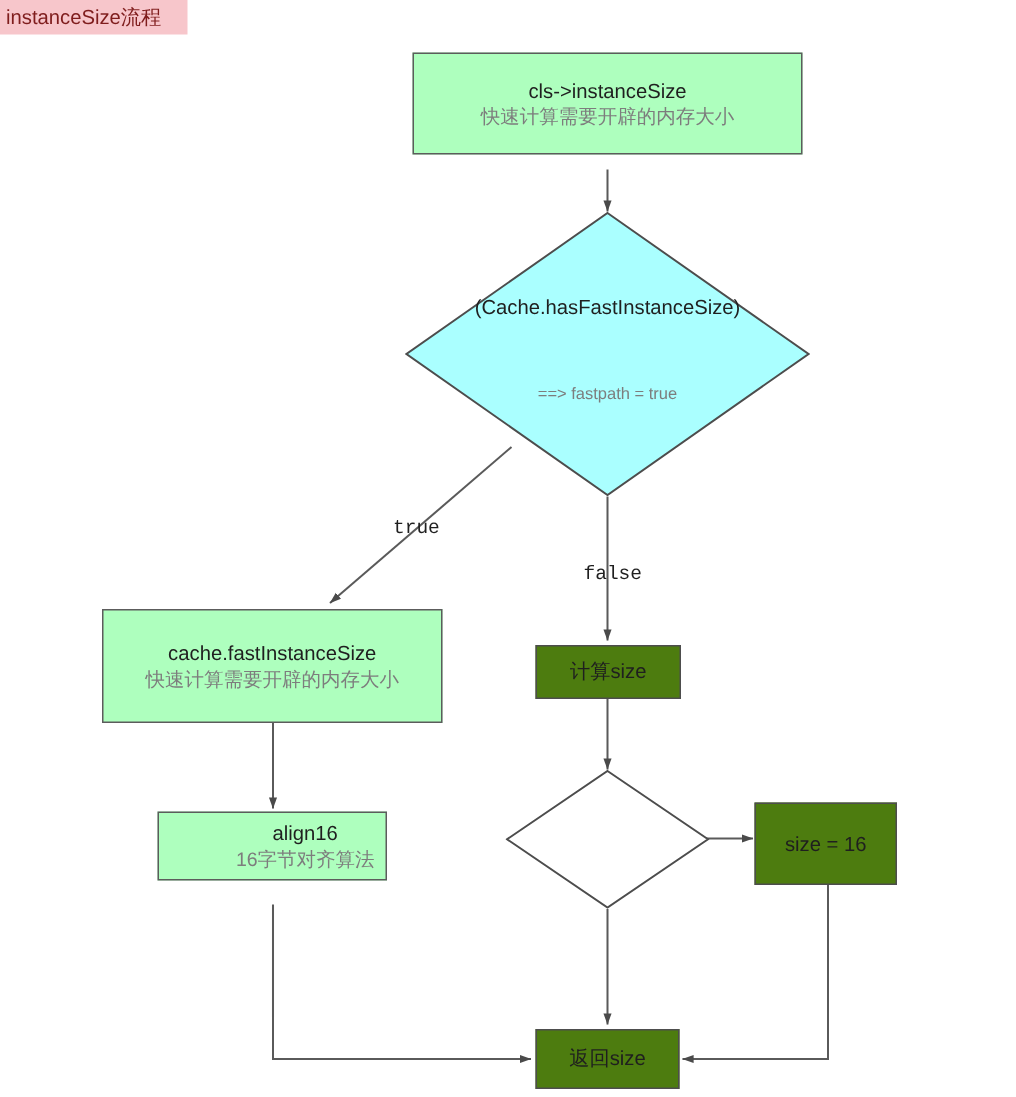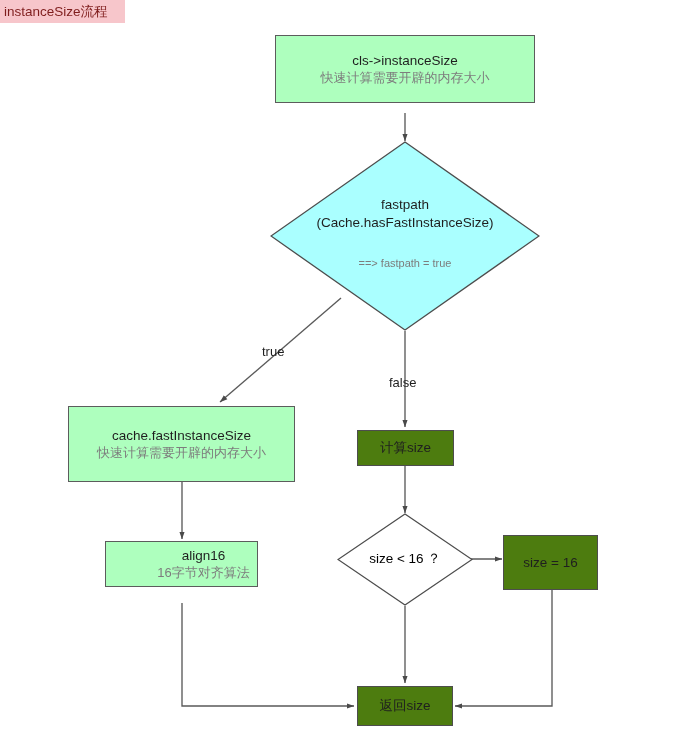--- a/index.html
+++ b/index.html
@@ -97,20 +97,21 @@
     text-align: center;
     line-height: 1.35;
   }
 
   
   .edge-label {
     position: absolute;
     font-size: 13px;
     color: #1f1f1f;
     white-space: nowrap;
+    font-family: Liberation Mono, monospace;
   }
 </style>
 </head>
 <body>
 
 <div id="canvas">
 
   <svg id="svg-layer" viewBox="0 0 677 731">
     <defs>
       <marker id="arrow" markerWidth="9" markerHeight="9" refX="7.4" refY="3.1" orient="auto" markerUnits="userSpaceOnUse">
@@ -144,21 +145,20 @@
   <div class="node box green" style="left:275px; top:35px; width:260px; height:68px;">
     <div class="t1">cls-&gt;instanceSize</div>
     <div class="t2">快速计算需要开辟的内存大小</div>
   </div>
 
   <div class="diamond-wrap" style="left:270px; top:141px; width:270px; height:190px;">
     <svg class="diamond-shape" viewBox="0 0 270 190" preserveAspectRatio="none">
       <polygon points="135,1 269,95 135,189 1,95" fill="#aaffff" stroke="#4d4d4d" stroke-width="1.3"></polygon>
     </svg>
     <div class="diamond-label" style="top:55px;">
-      <div class="t1" style="font-size:13.5px;color:#1f1f1f;">fastpath</div>
       <div class="t1" style="font-size:13.5px;color:#1f1f1f;">(Cache.hasFastInstanceSize)</div>
     </div>
     <div class="diamond-label t2" style="top:115px;font-size:11px;color:#7d7d7d;">==&gt; fastpath = true</div>
   </div>
 
   <div class="edge-label" style="left:262px; top:344px;">true</div>
   <div class="edge-label" style="left:389px; top:375px;">false</div>
 
   <div class="node box green" style="left:68px; top:406px; width:227px; height:76px;">
     <div class="t1">cache.fastInstanceSize</div>
@@ -171,21 +171,20 @@
   </div>
 
   <div class="node box white" style="left:357px; top:430px; width:97px; height:36px;">
     <div class="t1">计算size</div>
   </div>
 
   <div class="diamond-wrap" style="left:337px; top:513px; width:136px; height:93px;">
     <svg class="diamond-shape" viewBox="0 0 136 93" preserveAspectRatio="none">
       <polygon points="68,1 135,46.5 68,92 1,46.5" fill="#ffffff" stroke="#4d4d4d" stroke-width="1.3"></polygon>
     </svg>
-    <div class="diamond-label t1" style="top:37px;font-size:13.5px;">size &lt; 16 ？</div>
   </div>
 
   <div class="node box white" style="left:503px; top:535px; width:95px; height:55px;">
     <div class="t1">size = 16</div>
   </div>
 
   <div class="node box white" style="left:357px; top:686px; width:96px; height:40px;">
     <div class="t1">返回size</div>
   </div>
 

